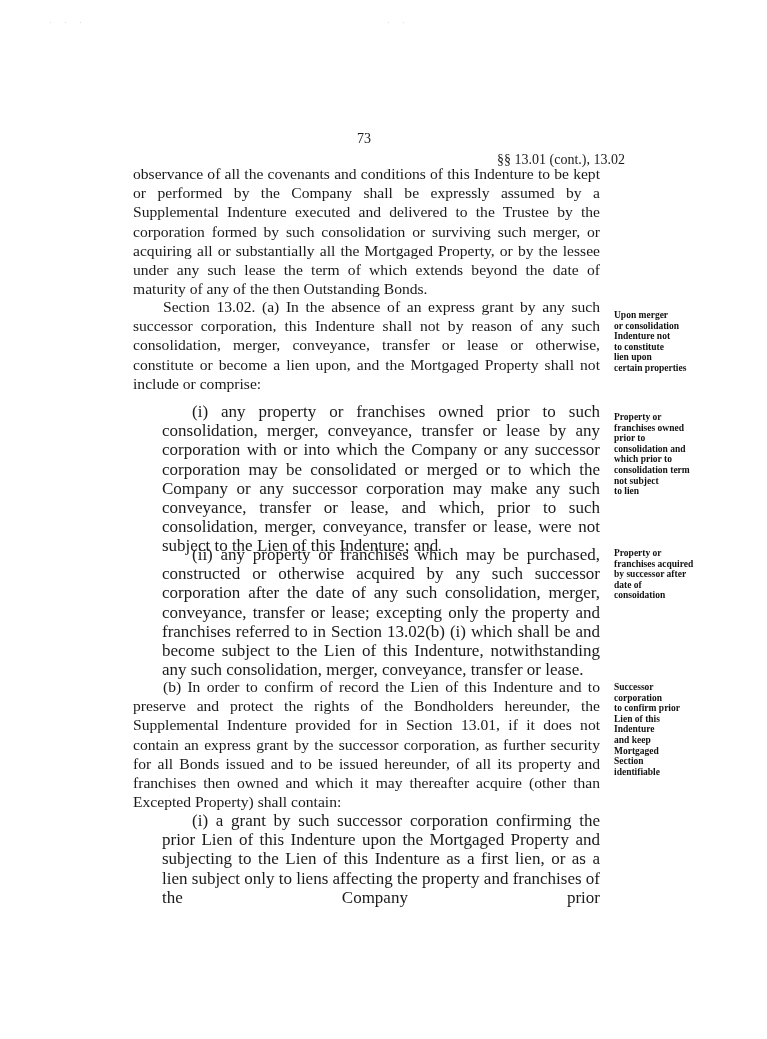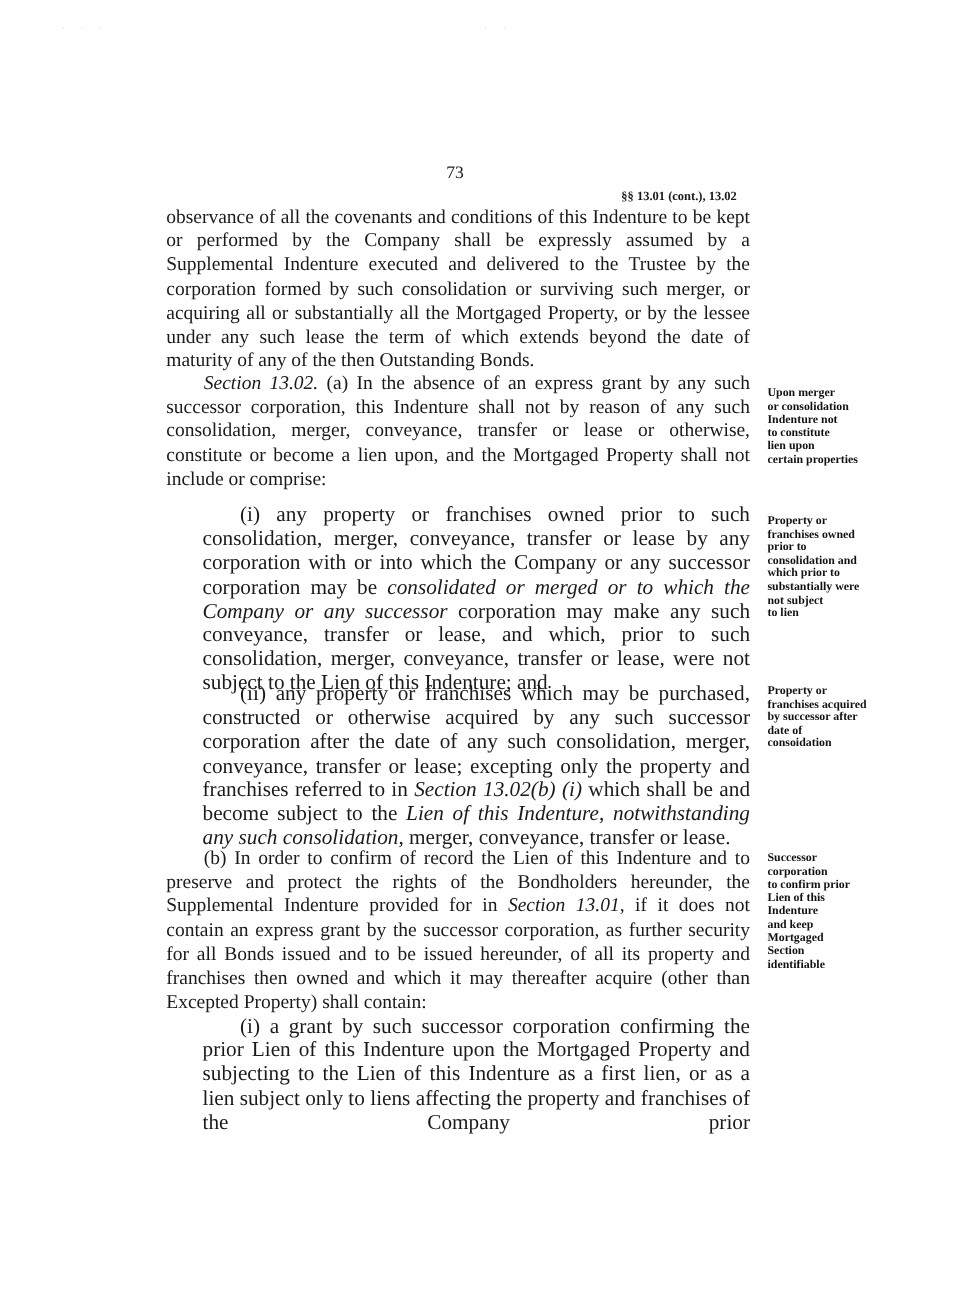--- a/index.html
+++ b/index.html
@@ -1,28 +1,28 @@
 <!DOCTYPE html>
 <html><head>
 <meta charset="utf-8">
 <style>
   html, body { margin: 0; padding: 0; background: #ffffff; }
   body { width: 767px; height: 1039px; position: relative; overflow: hidden;
          font-family: "Liberation Serif", "DejaVu Serif", serif; color: #1a1a1a; }
   .specks { position: absolute; top: 18px; left: 50px; font-size: 6px; color: #bbb; letter-spacing: 6px; }
   .page-number { position: absolute; top: 131px; left: 357px; font-size: 14px; }
-  .running-head { position: absolute; top: 152px; left: 497px; font-size: 10px; font-weight: bold; }
+  .running-head { position: absolute; top: 152px; left: 497px; font-size: 14px; font-weight: normal; }
   .body-text { position: absolute; left: 133px; width: 467px; font-size: 15.6px; line-height: 19.2px;
                text-align: justify; text-align-last: left; }
   .indent { position: absolute; left: 162px; width: 438px; font-size: 17px; line-height: 19.2px;
             text-align: justify; }
   p { margin: 0; text-indent: 30px; }
   .indent p { text-indent: 30px; }
   .noindent { text-indent: 0; font-family: Liberation Serif, serif; }
-  i, .it { font-style: italic; }
+  i, .it { }
   .margin-note { position: absolute; left: 614px; width: 100px; font-size: 9.5px; line-height: 10.6px;
                  font-weight: bold; color: #111; }
 </style>
 </head>
 <body>
 
 <div class="specks">. . .&nbsp;&nbsp;&nbsp;&nbsp;&nbsp;&nbsp;&nbsp;&nbsp;&nbsp;&nbsp;&nbsp;&nbsp;&nbsp;&nbsp;&nbsp;&nbsp;&nbsp;&nbsp;&nbsp;&nbsp;&nbsp;&nbsp;&nbsp;&nbsp;&nbsp;&nbsp;&nbsp;&nbsp;&nbsp;&nbsp;&nbsp;&nbsp;&nbsp;&nbsp;&nbsp;&nbsp;&nbsp;&nbsp;&nbsp;&nbsp;. .</div>
 
 <div class="page-number">73</div>
 <div class="running-head">§§ 13.01 (cont.), 13.02</div>
@@ -59,21 +59,21 @@
   <div>lien upon</div>
   <div>certain properties</div>
 </div>
 
 <div class="margin-note" style="top:412px;">
   <div>Property or</div>
   <div>franchises owned</div>
   <div>prior to</div>
   <div>consolidation and</div>
   <div>which prior to</div>
-  <div>substantially were</div>
+  <div>consolidation term</div>
   <div>not subject</div>
   <div>to lien</div>
 </div>
 
 <div class="margin-note" style="top:548px;">
   <div>Property or</div>
   <div>franchises acquired</div>
   <div>by successor after</div>
   <div>date of</div>
   <div>consoidation</div>

